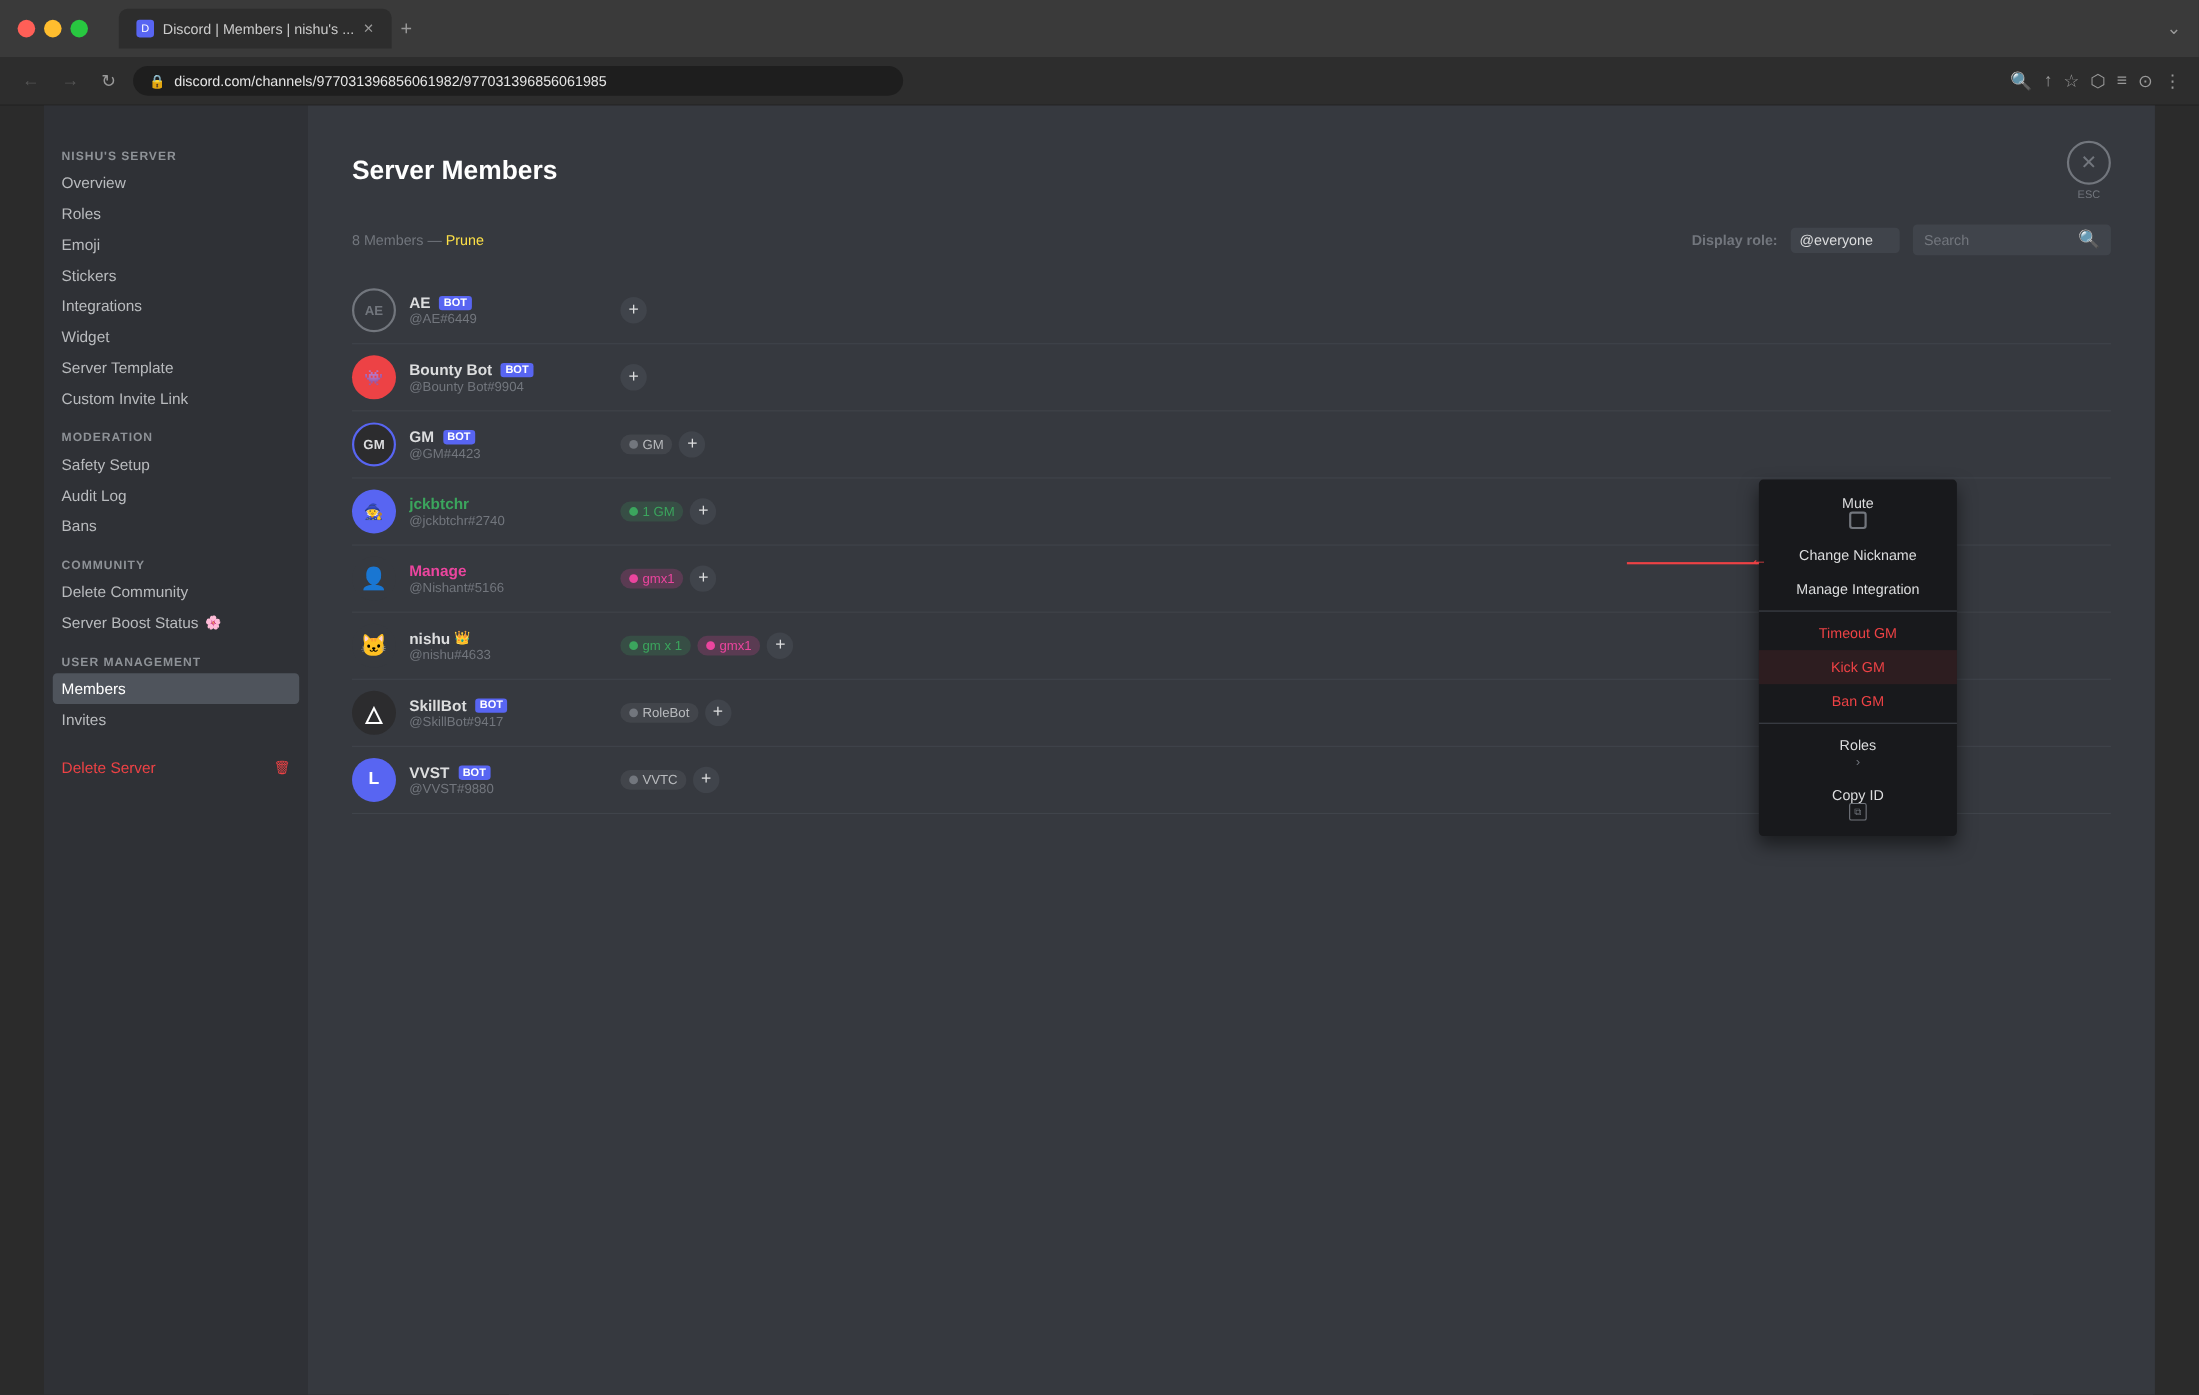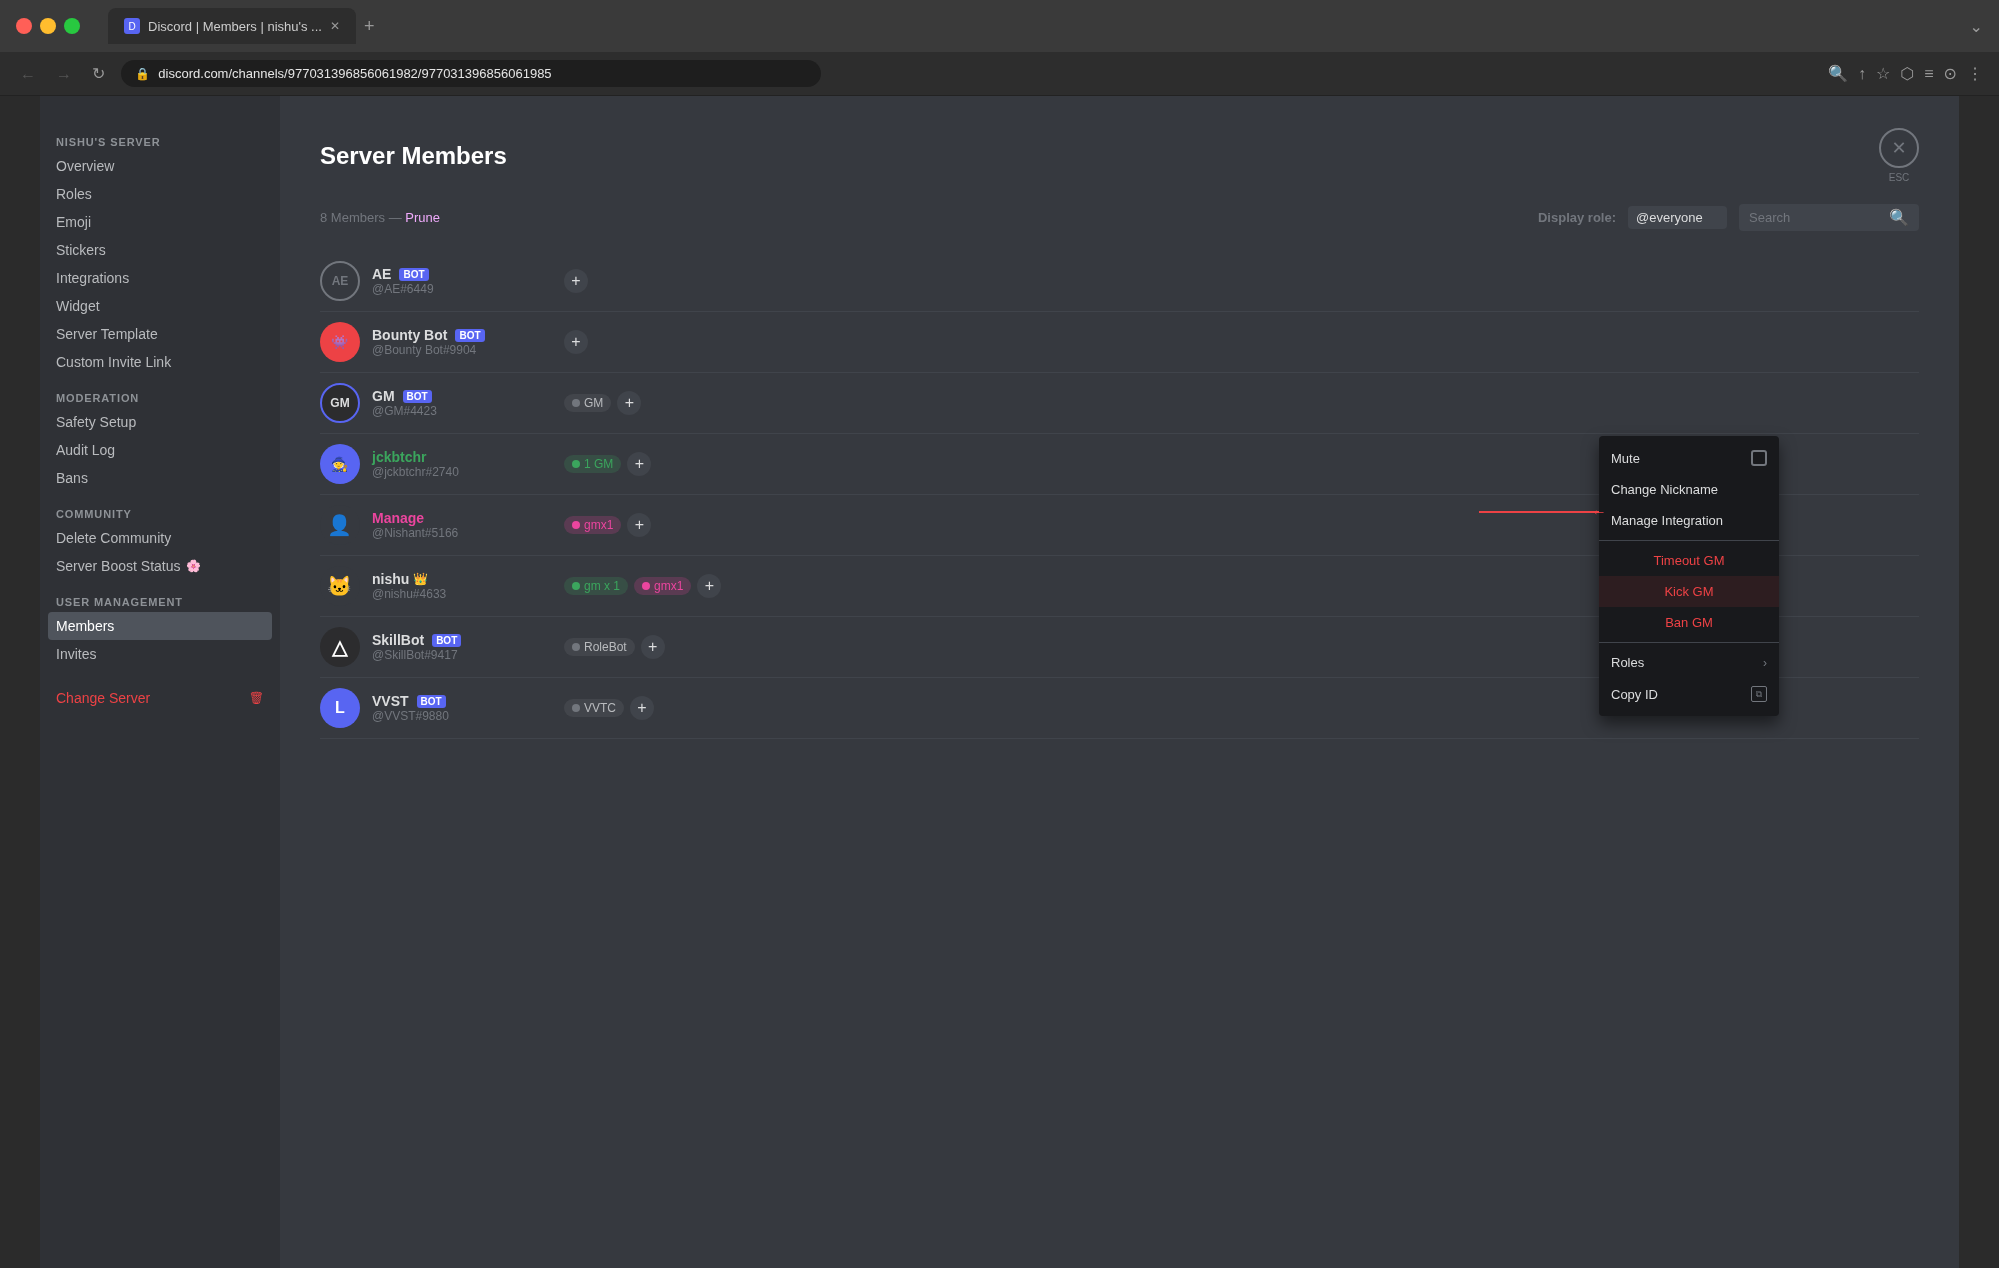--- a/index.html
+++ b/index.html
@@ -223,21 +223,21 @@
       display: flex;
       align-items: center;
       gap: 16px;
       margin-bottom: 20px;
     }
     .members-count {
       color: #72767d;
       font-size: 13px;
     }
     .prune-link {
-      color: #f0abfc;
+      color: #fde047;
       font-size: 13px;
       cursor: pointer;
       text-decoration: none;
     }
     .filter-right {
       margin-left: auto;
       display: flex;
       align-items: center;
       gap: 12px;
     }
@@ -370,20 +370,21 @@
       z-index: 100;
     }
     .ctx-item {
       padding: 8px 12px;
       font-size: 13px;
       color: #dcddde;
       cursor: pointer;
       display: flex;
       align-items: center;
       justify-content: space-between;
+      flex-direction: column;
     }
     .ctx-item.danger { color: #ed4245; justify-content: center; }
     .ctx-separator {
       height: 1px;
       background: #40444b;
       margin: 4px 0;
     }
     .ctx-checkbox {
       width: 16px;
       height: 16px;
@@ -518,21 +519,21 @@
 
     <div class="sidebar-item active">
       <span>Members</span>
     </div>
     <div class="sidebar-item">
       <span>Invites</span>
     </div>
 
     <div style="margin-top: 16px;">
       <div class="sidebar-item" style="color: #ed4245;">
-        <span>Change Server</span>
+        <span>Delete Server</span>
         <span class="trash-icon">🗑</span>
       </div>
     </div>
   </div>
 
   <div class="main-content">
 
     <div class="page-header">
       <h1 class="page-title">Server Members</h1>
       <div style="text-align:center;">

